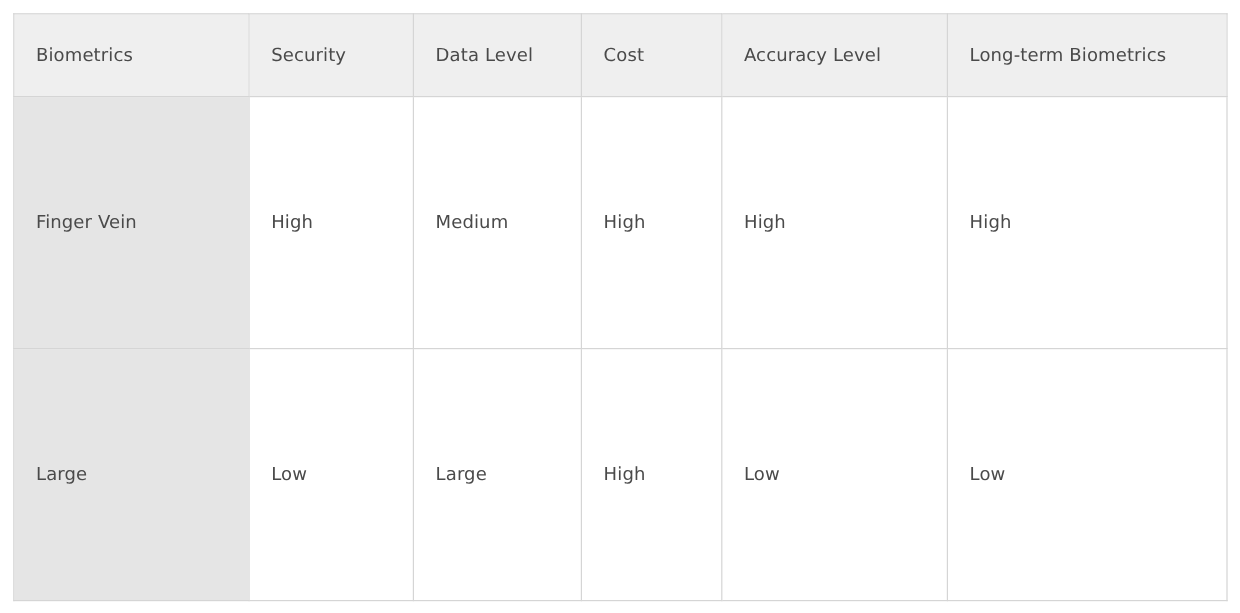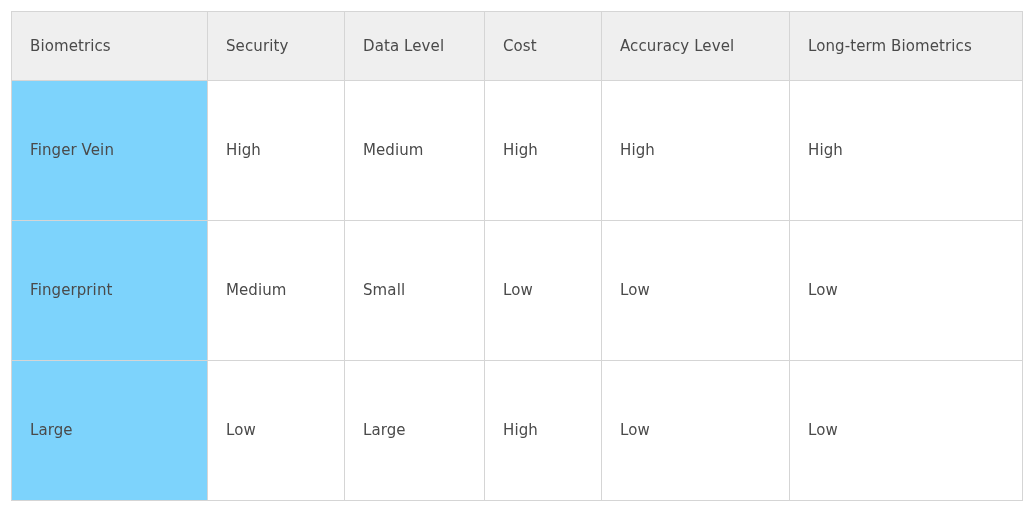--- a/index.html
+++ b/index.html
@@ -49,21 +49,21 @@
 
   #biometrics-table thead th {
     height: 68px;
     background: #efefef;
     color: #4a4a4a;
   }
 
   #biometrics-table tbody tr { height: 70px; }
 
   #biometrics-table tbody th.row-header {
-    background: #7dd3fc;
+    background: #e5e5e5;
   }
 </style>
 </head>
 <body>
 
 <table id="biometrics-table">
   <colgroup>
     <col class="c-label">
     <col class="c-accuracy">
     <col class="c-datasize">
@@ -84,28 +84,20 @@
   <tbody>
     <tr>
       <th scope="row" class="row-header">Finger Vein</th>
       <td>High</td>
       <td>Medium</td>
       <td>High</td>
       <td>High</td>
       <td>High</td>
     </tr>
     <tr>
-      <th scope="row" class="row-header">Fingerprint</th>
-      <td>Medium</td>
-      <td>Small</td>
-      <td>Low</td>
-      <td>Low</td>
-      <td>Low</td>
-    </tr>
-    <tr>
       <th scope="row" class="row-header">Large</th>
       <td>Low</td>
       <td>Large</td>
       <td>High</td>
       <td>Low</td>
       <td>Low</td>
     </tr>
   </tbody>
 </table>
 

